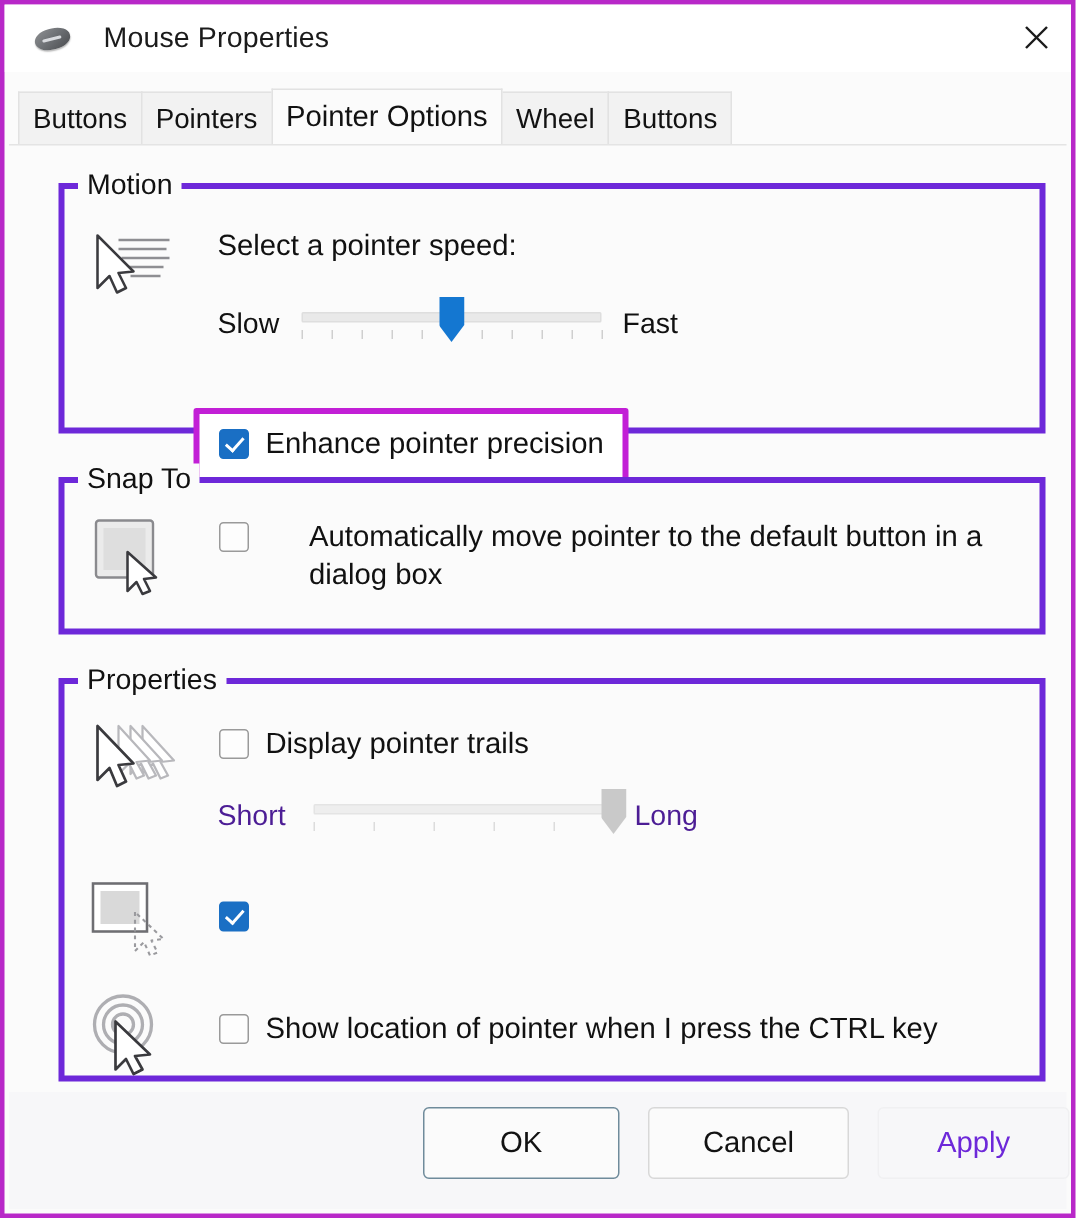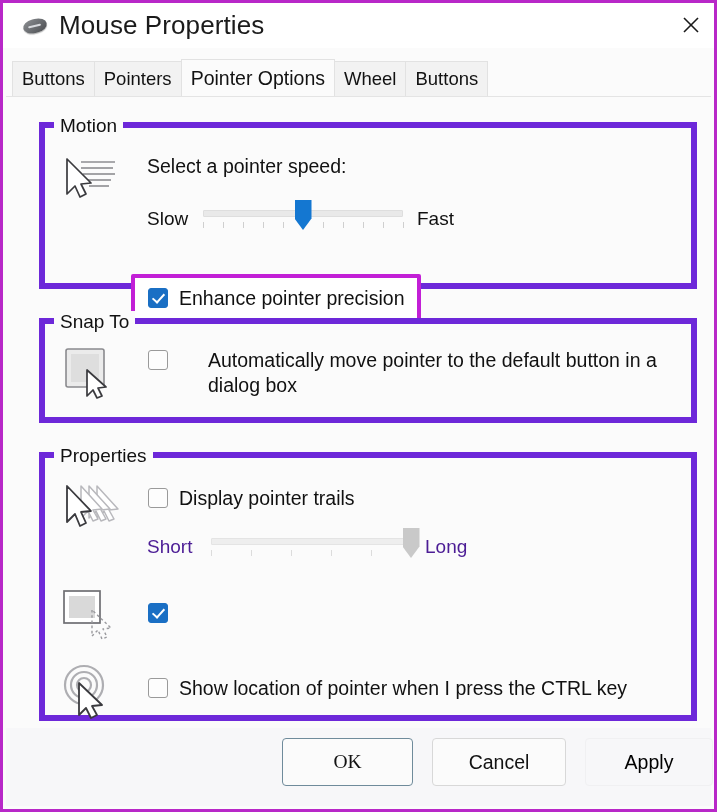--- a/index.html
+++ b/index.html
@@ -54,22 +54,22 @@
   }
   .title-icon .mouse-line {
     position: absolute;
     left: 6px; top: 9px;
     width: 13px; height: 1.5px;
     background: #d8dade;
     transform: rotate(-14deg);
     border-radius: 1px;
   }
   .title-text {
-    margin-left: 11px;
-    font-size: 26px;
+    margin-left: 21px;
+    font-size: 19px;
     color: #1b1b1b;
     letter-spacing: 0.1px;
     white-space: nowrap;
   }
   .close-btn {
     position: absolute;
     right: 0; top: 0;
     width: 46px;
     height: 44px;
     display: flex;
@@ -122,21 +122,21 @@
     width: 705px;
     bottom: 3px;
     background: #fbfbfb;
     border-top: 1px solid #e4e4e4;
   }
 
   
   .group {
     position: absolute;
     box-sizing: border-box;
-    border: 6px solid #6d28d9;
+    border: 4px solid #6d28d9;
     background: #fbfbfb;
   }
   .group-title {
     position: absolute;
     top: -13px;
     left: 9px;
     background: #fbfbfb;
     padding: 0 6px;
     font-size: 19px;
     color: #111111;
@@ -305,23 +305,23 @@
     background: #fbfbfb;
     border: 1px solid #d8d8d8;
     font-size: 19.5px;
     color: #121212;
     font-family: "Liberation Sans", sans-serif;
     display: flex;
     align-items: center;
     justify-content: center;
     padding: 0;
   }
-  #btn-ok     { left: 276px; width: 131px; border: 1px solid #6f8b9b; background:#fbfbfb;font-family:Liberation Serif, serif; }
+  #btn-ok     { left: 276px; width: 131px; border: 1px solid #6f8b9b; background:#fbfbfb; }
   #btn-cancel { left: 426px; width: 134px; }
-  #btn-apply  { left: 579px; width: 128px; color: #000000; border-color:#f0f0f2; background:#f7f7f9; }
+  #btn-apply  { left: 579px; width: 128px; color: #6d28d9; border-color:#f0f0f2; background:#f7f7f9; }
 </style>
 </head>
 <body>
 
 <div class="window">
 
   <div class="titlebar">
     <div class="title-icon">
       <div class="mouse-body"></div>
       <div class="mouse-line"></div>

